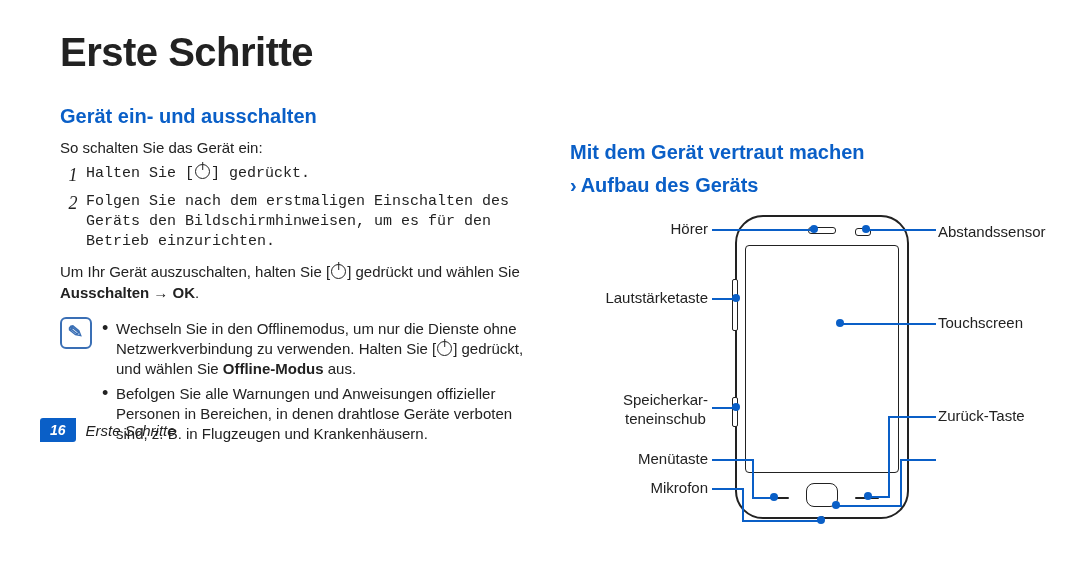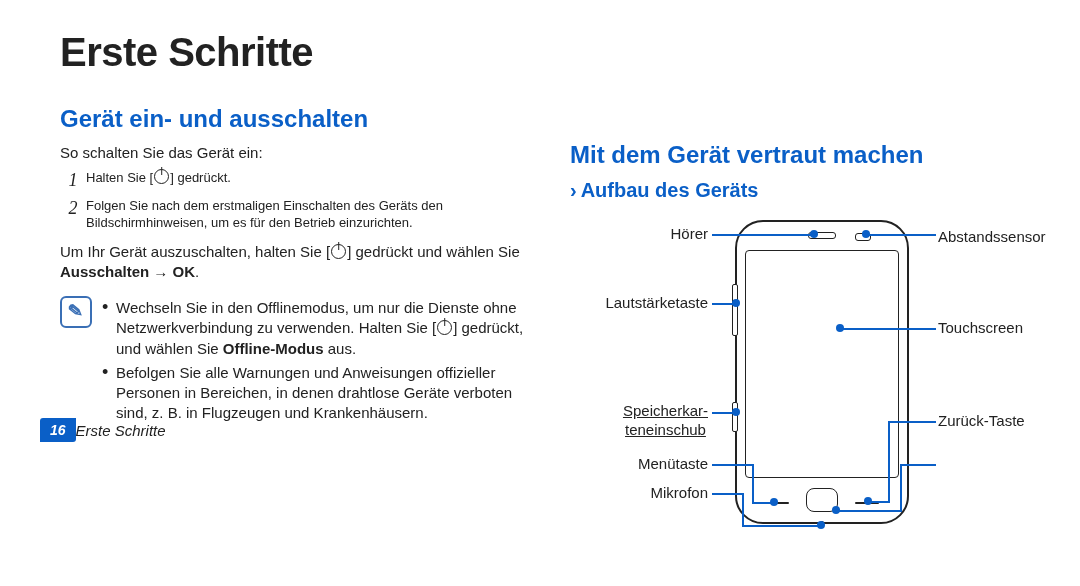--- a/index.html
+++ b/index.html
@@ -1,28 +1,28 @@
 <!DOCTYPE html>
 <html><head>
 <meta charset="utf-8">
 <style>
   html,body{margin:0;padding:0;width:1080px;height:586px;font-family:"Segoe UI",Arial,sans-serif;color:#222;background:#fff;}
   .page{box-sizing:border-box;width:1080px;height:460px;padding:30px 50px 0 60px;position:relative;}
   .cols{display:flex;gap:40px;}
   .col-left{flex:0 0 470px;}
   .col-right{flex:1;margin-top:36px;}
   h1{font-size:40px;font-weight:700;margin:0 0 30px 0;letter-spacing:-0.5px;}
-  h2{color:#0a5fc7;font-size:24px;font-weight:700;margin:0 0 10px 0;}
+  h2{color:#0a5fc7;font-size:20px;font-weight:700;margin:0 0 10px 0;}
   h3{color:#0a5fc7;font-size:20px;font-weight:700;margin:0 0 10px 0;}
   .chev{color:#0a5fc7;font-weight:700;margin-right:4px;}
   p{margin:4px 0;font-size:15px;line-height:1.35;}
   .steps{margin:6px 0 10px 0;}
   .step{display:flex;margin:4px 0;}
   .step-num{font-style:italic;font-family:Georgia,serif;font-size:18px;width:26px;flex:none;line-height:1.3;text-align:center;}
-  .step-text{font-size:13px;line-height:1.35;}
+  .step-text{font-size:15px;line-height:1.35;font-family:Liberation Mono, monospace;}
   .power-icon{display:inline-block;width:13px;height:13px;border:1.4px solid #222;border-radius:50%;position:relative;vertical-align:-2px;margin:0 1px;}
   .power-icon::after{content:"";position:absolute;left:50%;top:-3px;width:1.6px;height:8px;background:#222;transform:translateX(-50%);}
   .bold{font-weight:700;}
   .note-block{display:flex;margin-top:12px;}
   .note-icon{flex:none;width:28px;height:28px;border:2px solid #3a6fb5;border-radius:6px;color:#3a6fb5;font-weight:700;font-size:18px;display:flex;align-items:center;justify-content:center;margin-right:10px;margin-top:2px;}
   .note-icon span{transform:rotate(-6deg) translateY(-1px);}
   .bullets{margin:0;padding:0;list-style:none;}
   .bullets li{position:relative;padding-left:14px;font-size:15px;line-height:1.35;margin:4px 0;}
   .bullets li::before{content:"•";position:absolute;left:0;top:0;font-size:18px;line-height:1;}
   
@@ -35,21 +35,21 @@
   .sd{position:absolute;left:-5px;top:180px;width:4px;height:28px;background:#fff;border:1.5px solid #222;border-radius:2px;}
   .home{position:absolute;left:50%;bottom:10px;width:30px;height:22px;border:1.6px solid #222;border-radius:8px;transform:translateX(-50%);}
   .soft-l{position:absolute;left:28px;bottom:18px;width:24px;height:2px;background:#222;border-radius:2px;}
   .soft-r{position:absolute;right:28px;bottom:18px;width:24px;height:2px;background:#222;border-radius:2px;}
   .mic{position:absolute;left:50%;bottom:-3px;width:4px;height:4px;background:#222;border-radius:50%;transform:translateX(-50%);}
   .dot{position:absolute;width:8px;height:8px;background:#0a5fc7;border-radius:50%;}
   .lead{position:absolute;height:2px;background:#0a5fc7;}
   .lead-v{position:absolute;width:2px;background:#0a5fc7;}
   .lbl{position:absolute;font-size:15px;color:#222;text-align:center;line-height:1.25;}
   .lbl.right{text-align:left;}
-  .footer{position:absolute;left:40px;bottom:18px;display:flex;align-items:center;}
+  .footer{position:absolute;left:40px;bottom:18px;display:flex;align-items:center;gap:10px;}
   .pg{background:#0a5fc7;color:#fff;font-weight:600;font-size:14px;padding:4px 10px;border-radius:3px 0 3px 0;font-style:italic;}
   .ft{font-style:italic;font-size:15px;color:#222;}
 </style>
 </head>
 <body>
 
 <div class="page">
   <h1>Erste Schritte</h1>
   <div class="cols">
     <div class="col-left">
@@ -102,21 +102,21 @@
         </div>
 
         <div class="lbl" style="right:352px;top:13px;">Hörer</div>
         <div class="lead" style="left:132px;top:22px;width:100px;"></div>
         <div class="dot" style="left:230px;top:18px;"></div>
 
         <div class="lbl" style="right:352px;top:82px;">Lautstärketaste</div>
         <div class="lead" style="left:132px;top:91px;width:22px;"></div>
         <div class="dot" style="left:152px;top:87px;"></div>
 
-        <div class="lbl" style="right:352px;top:190px;text-decoration:underline;">
+        <div class="lbl" style="right:352px;top:184px;">
           <span>Speicherkar-</span><br>
           <span>teneinschub</span>
         </div>
         <div class="lead" style="left:132px;top:200px;width:22px;"></div>
         <div class="dot" style="left:152px;top:196px;"></div>
 
         <div class="lbl" style="right:352px;top:243px;">Menütaste</div>
         <div class="lead" style="left:132px;top:252px;width:40px;"></div>
         <div class="lead-v" style="left:172px;top:252px;height:38px;"></div>
         <div class="dot" style="left:190px;top:286px;"></div>

